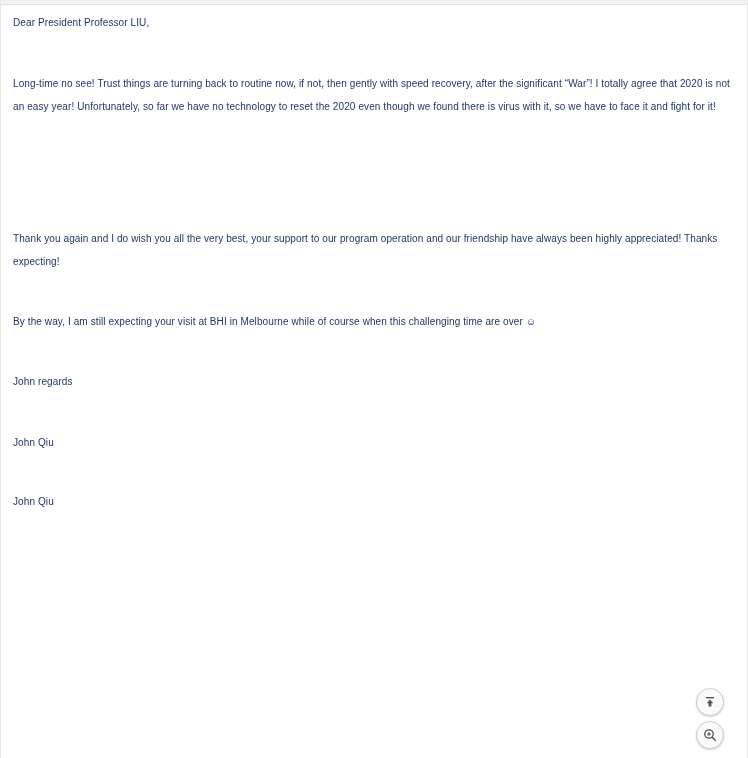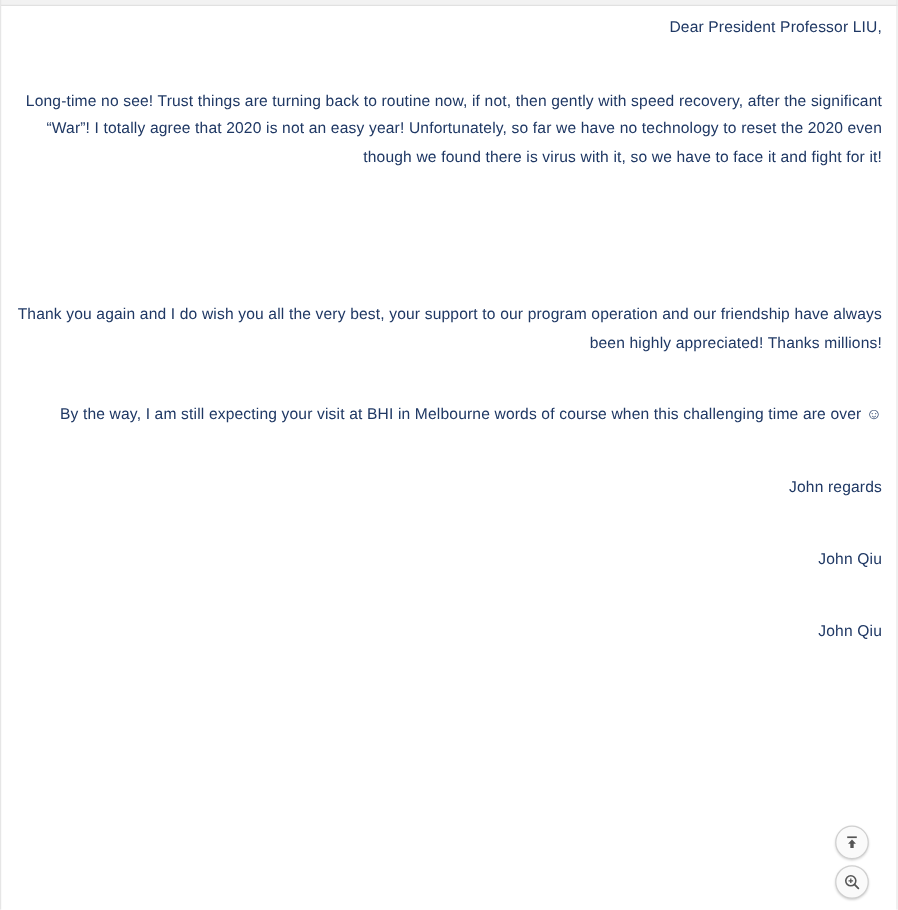--- a/index.html
+++ b/index.html
@@ -50,24 +50,24 @@
     left: 0;
     top: 5px;
     width: 748px;
     height: 753px;
     box-sizing: border-box;
     padding: 6px 13px 0 13px;
   }
 
   .para {
     color: #1f3864;
-    font-size: 13px;
+    font-size: 10px;
     line-height: 23.5px;
     margin: 0;
-    text-align: right;
+    text-align: left;
     letter-spacing: 0.01em;
   }
   .spacer-lg { height: 37px; }
   .spacer-md { height: 36px; }
 
   
   .fab {
     position: absolute;
     right: 24px;
     width: 28px;
@@ -100,24 +100,24 @@
     <p class="para">Dear President Professor LIU,</p>
     <div class="spacer-lg"></div>
 
     <p class="para">Long-time no see! Trust things are turning back to routine now, if not, then gently with speed recovery, after the significant “War”! I totally agree that 2020 is not an easy year! Unfortunately, so far we have no technology to reset the 2020 even though we found there is virus with it, so we have to face it and fight for it!</p>
     <div class="spacer-md"></div>
 
     <div class="spacer-md"></div>
 
     <div class="spacer-md"></div>
 
-    <p class="para">Thank you again and I do wish you all the very best, your support to our program operation and our friendship have always been highly appreciated! Thanks millions!</p>
+    <p class="para">Thank you again and I do wish you all the very best, your support to our program operation and our friendship have always been highly appreciated! Thanks expecting!</p>
     <div class="spacer-md"></div>
 
-    <p class="para">By the way, I am still expecting your visit at BHI in Melbourne words of course when this challenging time are over ☺</p>
+    <p class="para">By the way, I am still expecting your visit at BHI in Melbourne while of course when this challenging time are over ☺</p>
     <div class="spacer-lg"></div>
 
     <p class="para">John regards</p>
     <div class="spacer-lg"></div>
 
     <p class="para">John Qiu</p>
     <div class="spacer-md"></div>
 
     <p class="para">John Qiu</p>
 

